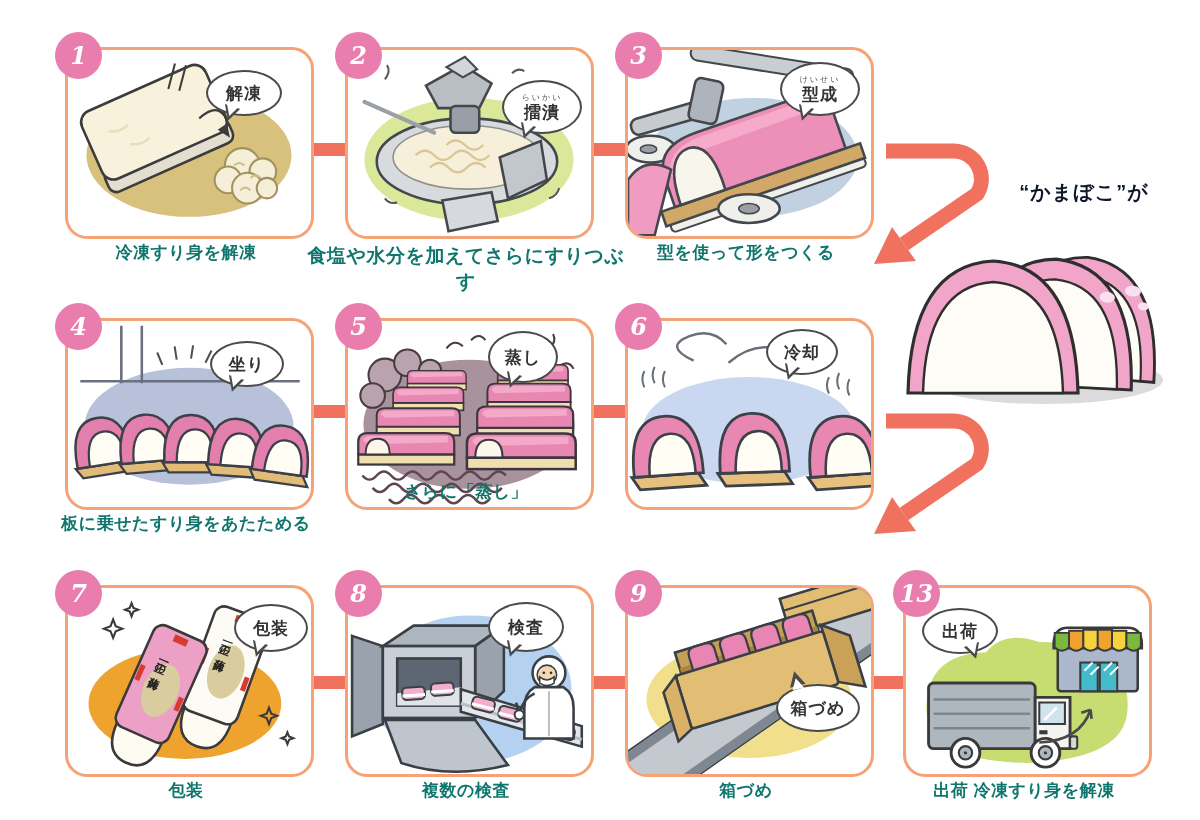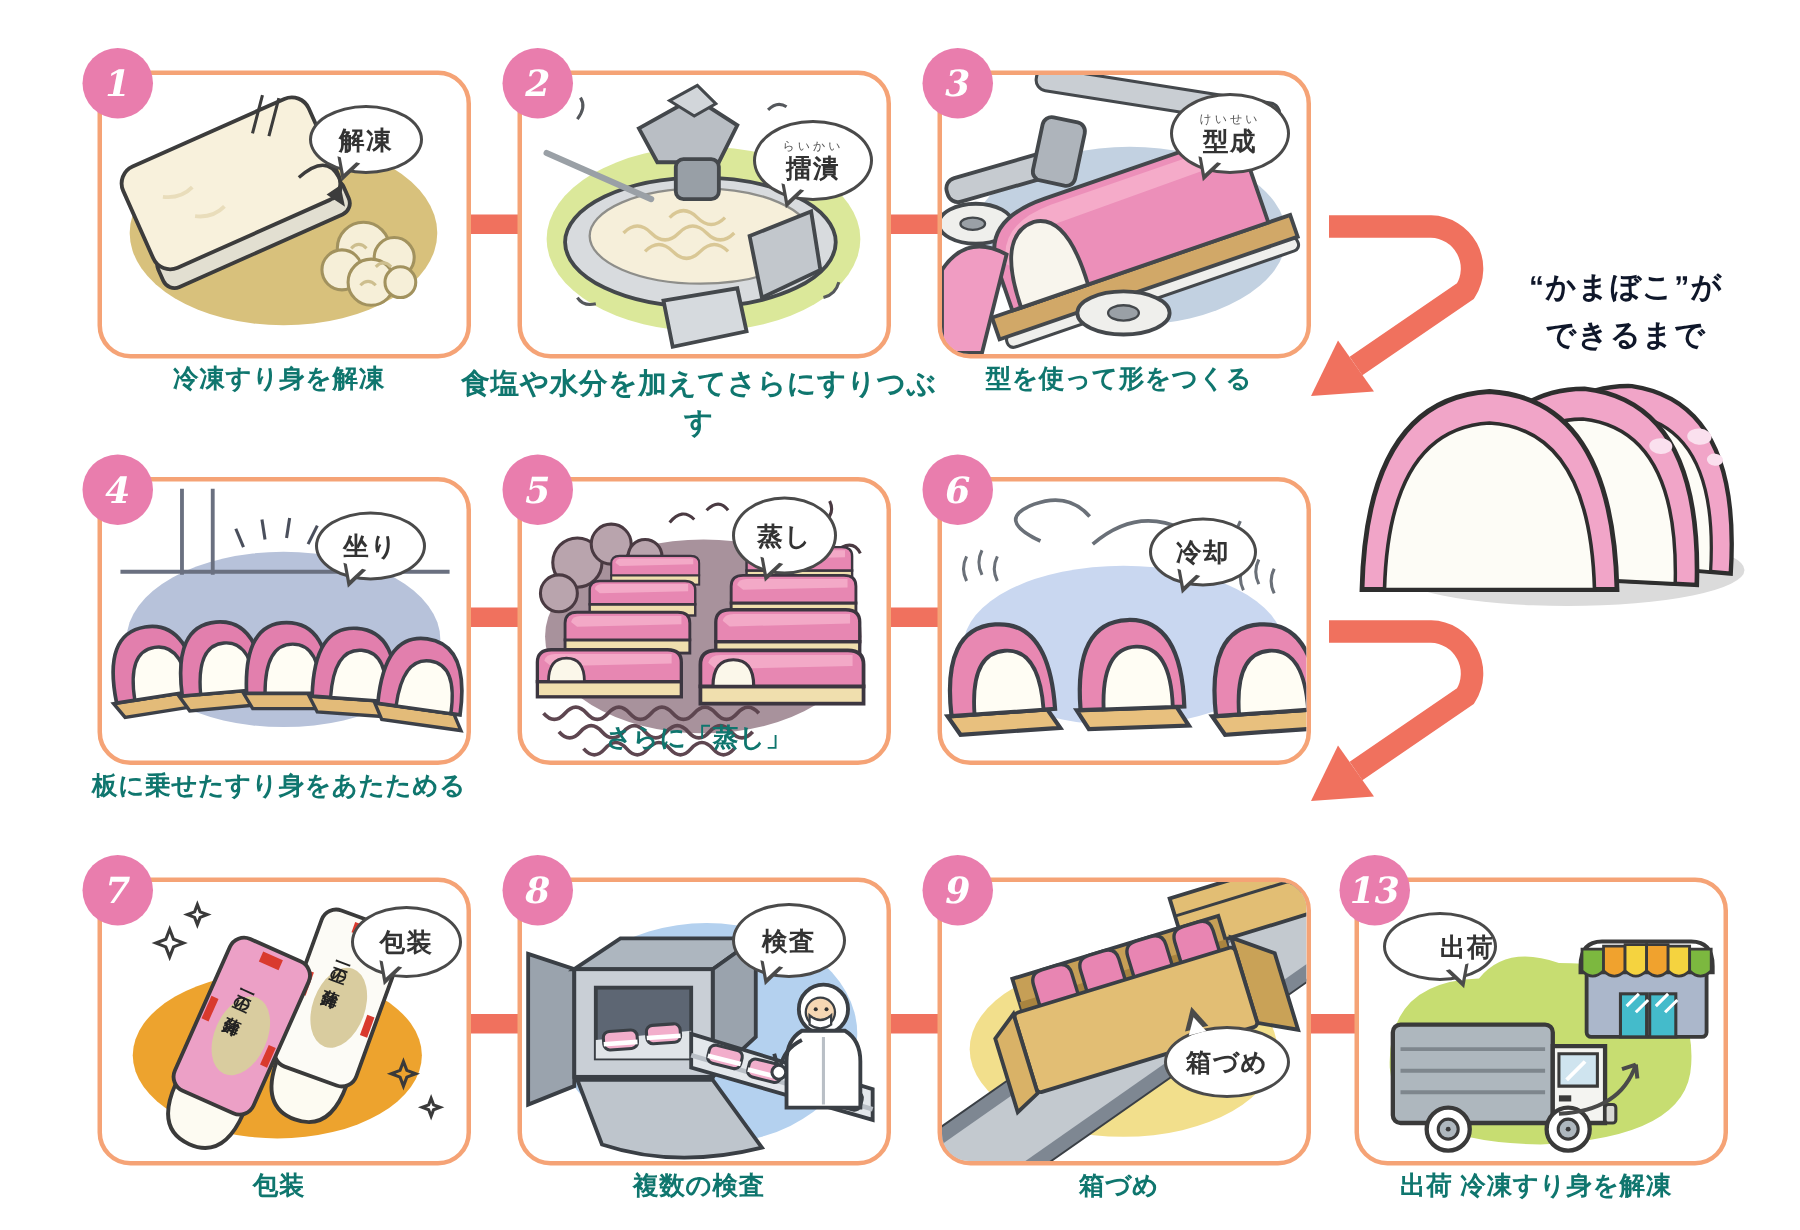--- a/index.html
+++ b/index.html
@@ -75,21 +75,20 @@
   <div class="connector" style="left:300px;top:143px;width:50px;"></div>
   <div class="connector" style="left:580px;top:143px;width:50px;"></div>
   <div class="connector" style="left:300px;top:405px;width:50px;"></div>
   <div class="connector" style="left:580px;top:405px;width:50px;"></div>
   <div class="connector" style="left:300px;top:676px;width:50px;"></div>
   <div class="connector" style="left:580px;top:676px;width:50px;"></div>
   <div class="connector" style="left:860px;top:676px;width:50px;"></div>
 
   <div class="title">
     <div>“かまぼこ”が</div>
-    <div>できるまで</div>
   </div>
 
   <div class="card" style="left:65px;top:47px;">
     <div class="art">
         <svg viewBox="0 0 237 180">
       <ellipse cx="118" cy="102" rx="100" ry="60" fill="#D8C17C"></ellipse>
       <g transform="rotate(-24 92 88)">
         <rect x="26" y="92" width="132" height="24" rx="8" fill="#E2DFD1" stroke="#3C3C3C" stroke-width="2.5"></rect>
         <rect x="26" y="32" width="132" height="72" rx="12" fill="#F8F1DC" stroke="#3C3C3C" stroke-width="2.5"></rect>
         <path d="M118 44 l16 -20 M127 50 l16 -20" stroke="#3C3C3C" stroke-width="2" fill="none"></path>
@@ -279,21 +278,21 @@
         <path d="M-2 48 L50 48 L56 58 L4 58 Z" fill="#E8C07E" stroke="#3C4048" stroke-width="2.2"></path>
         <path d="M0 48 Q-2 2 26 2 Q54 2 54 48 Z" fill="#E888B2" stroke="#3C4048" stroke-width="2.2"></path>
         <path d="M12 48 Q12 16 30 16 Q48 16 48 48 Z" fill="#FFFDF4" stroke="#3C4048" stroke-width="2"></path>
       </g>
           </defs>
       <use href="#ku6" transform="translate(2,92) rotate(-4) scale(1.25)"></use>
       <use href="#ku6" transform="translate(88,88) rotate(-2) scale(1.25)"></use>
       <use href="#ku6" transform="translate(174,92) rotate(-4) scale(1.25)"></use>
     </svg>
       </div>
-    <div class="bubble" style="left:138px;top:24px;width:68px;height:42px;">
+    <div class="bubble" style="left:138px;top:8px;width:68px;height:42px;">
 
       <span class="main">冷却</span>
     </div>
     <div class="badge">6</div>
   </div>
 
   <div class="card" style="left:65px;top:585px;">
     <div class="art">
         <svg viewBox="0 0 237 180">
       <ellipse cx="114" cy="112" rx="94" ry="54" fill="#EDA32E"></ellipse>
@@ -444,21 +443,21 @@
         <circle cx="36" cy="76" r="6.5" fill="#AEB7BE" stroke="#3A3A3A" stroke-width="2"></circle>
         <circle cx="36" cy="76" r="1.6" fill="#3A3A3A"></circle>
         <circle cx="114" cy="76" r="14" fill="#FFF" stroke="#3A3A3A" stroke-width="2.8"></circle>
         <circle cx="114" cy="76" r="6.5" fill="#AEB7BE" stroke="#3A3A3A" stroke-width="2"></circle>
         <circle cx="114" cy="76" r="1.6" fill="#3A3A3A"></circle>
       </g>
       <path d="M130 150 Q170 148 180 118" fill="none" stroke="#4A4A4A" stroke-width="2.6"></path>
       <path d="M180 118 l-9 3 M180 118 l1 9" stroke="#4A4A4A" stroke-width="2.6" fill="none"></path>
     </svg>
       </div>
-    <div class="bubble tail-br" style="left:16px;top:20px;width:72px;height:42px;align-items:flex-end;">
+    <div class="bubble tail-br" style="left:16px;top:20px;width:72px;height:42px;">
 
       <span class="main">出荷</span>
     </div>
     <div class="badge">13</div>
   </div>
   <div class="caption" style="left:859px;top:779px;">出荷 冷凍すり身を解凍</div>
 
 </div>
 
 </body></html>

